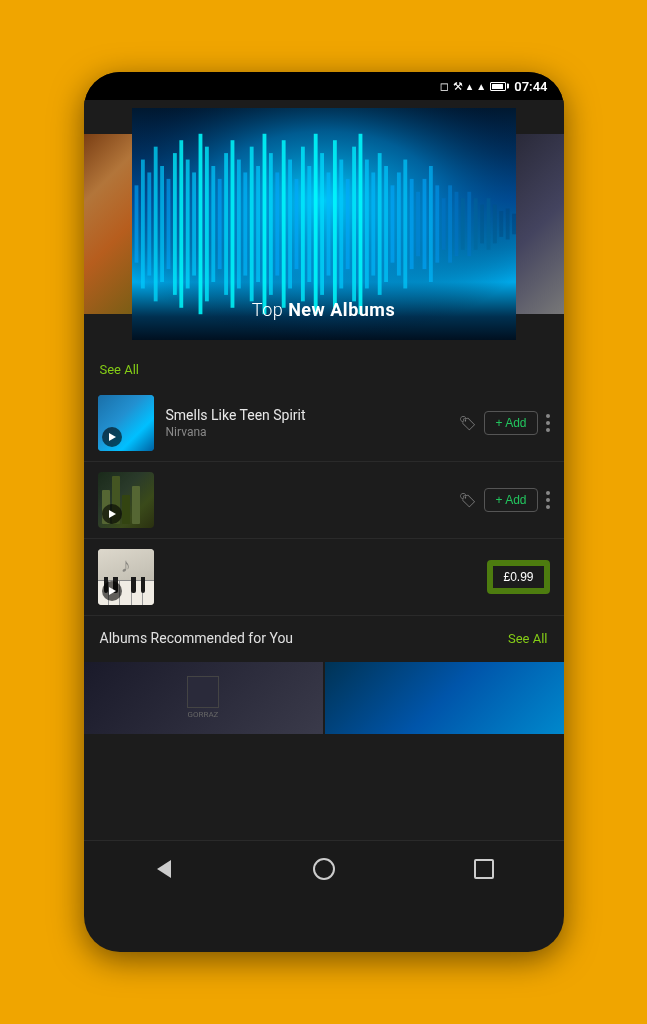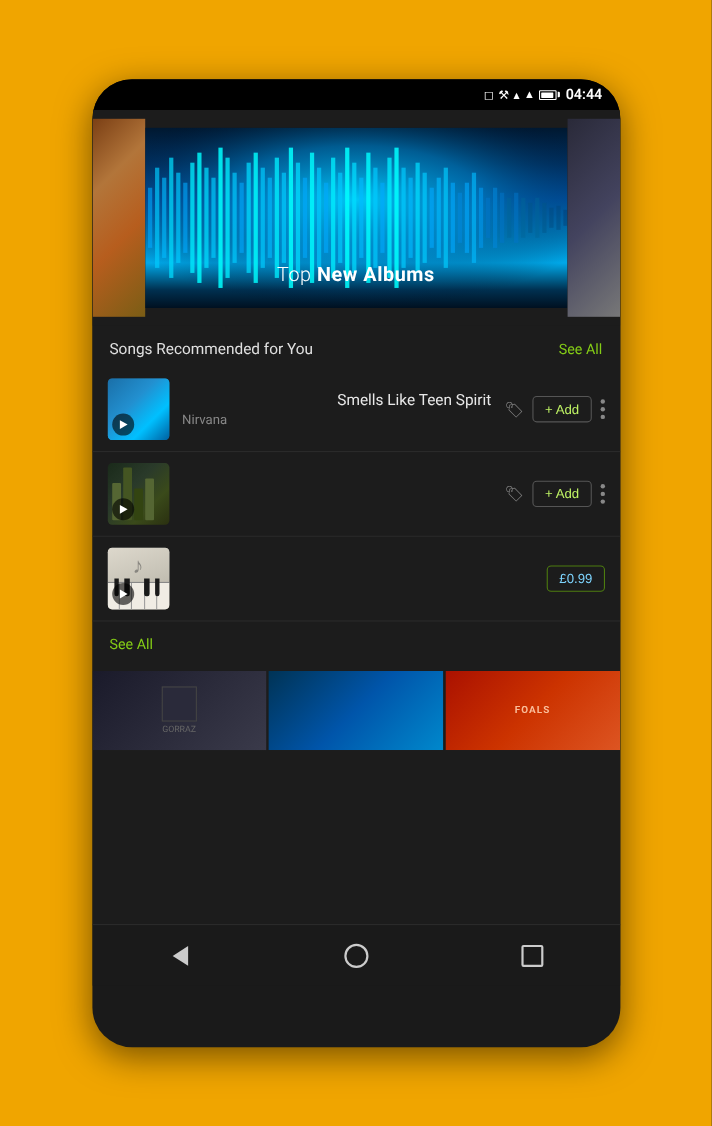--- a/index.html
+++ b/index.html
@@ -109,21 +109,21 @@
     .banner-side-left {
       background: linear-gradient(135deg, #8B4513 0%, #CD853F 30%, #D2691E 60%, #8B6914 100%);
       opacity: 0.85;
     }
     .banner-side-right {
       background: linear-gradient(135deg, #2c2c3e 0%, #4a4a6a 50%, #888 100%);
       opacity: 0.85;
     }
     .banner-main {
       flex: 1;
-      height: 164px;
+      height: 232px;
       position: relative;
       overflow: hidden;
     }
     .banner-bg {
       width: 100%;
       height: 100%;
       background: linear-gradient(180deg, #001830 0%, #003060 20%, #0050a0 40%, #0080c0 60%, #00a8e8 75%, #003050 90%, #001020 100%);
       position: relative;
     }
     
@@ -219,50 +219,49 @@
       flex: 1;
       min-width: 0;
     }
     .song-title {
       color: #e8e8e8;
       font-size: 14px;
       font-weight: 400;
       white-space: nowrap;
       overflow: hidden;
       text-overflow: ellipsis;
-      text-align: right;
     }
     .song-artist {
       color: #888;
       font-size: 12px;
       margin-top: 2px;
     }
     .song-actions {
       display: flex;
       align-items: center;
       gap: 8px;
       flex-shrink: 0;
     }
     .tag-icon {
       font-size: 14px;
       color: #888;
     }
     .add-btn {
       border: 1px solid #555;
       background: transparent;
-      color: #bef264;
+      color: #22c55e;
       font-size: 12px;
       padding: 4px 10px;
       border-radius: 4px;
       cursor: pointer;
     }
     .price-btn {
-      border: 1px solid #4d7c0f;
+      border: 6px solid #4d7c0f;
       background: transparent;
-      color: #7dd3fc;
+      color: #ffffff;
       font-size: 12px;
       padding: 4px 10px;
       border-radius: 4px;
       cursor: pointer;
     }
     .more-icon {
       color: #888;
       font-size: 18px;
       cursor: pointer;
       display: flex;
@@ -396,21 +395,21 @@
 
 <div class="phone-frame">
 
   <div class="status-bar">
     <div class="status-icons">
       <span class="icon-vib">◻</span>
       <span class="icon-alarm">⚒</span>
       <span style="font-size:11px;color:#fff;">▴</span>
       <span style="font-size:10px;color:#fff;">▲</span>
       <span class="icon-battery"></span>
-      <span class="status-time">04:44</span>
+      <span class="status-time">07:44</span>
     </div>
   </div>
 
 
   <div class="content-area">
 
     <div class="banner-container">
       <div class="banner-side banner-side-left"></div>
       <div class="banner-main">
         <div class="banner-bg">
@@ -492,21 +491,20 @@
           <div class="banner-text">
             <span>Top</span>
             <strong>New Albums</strong>
           </div>
         </div>
       </div>
       <div class="banner-side banner-side-right"></div>
     </div>
 
     <div class="section-header">
-      <span class="section-title">Songs Recommended for You</span>
       <span class="see-all-btn">See All</span>
     </div>
 
     <div class="song-item">
       <div class="song-art song-art-nirvana">
         <div class="nirvana-detail"></div>
         <div class="play-overlay"></div>
       </div>
       <div class="song-info">
         <div class="song-title">Smells Like Teen Spirit</div>
@@ -568,40 +566,36 @@
         <div class="play-overlay"></div>
       </div>
       <div class="song-info">
       </div>
       <div class="song-actions">
         <button class="price-btn">£0.99</button>
       </div>
     </div>
 
     <div class="section-header">
+      <span class="section-title">Albums Recommended for You</span>
       <span class="see-all-btn">See All</span>
     </div>
 
     <div class="albums-strip">
       <div class="album-thumb album-thumb-1">
         <div style="width:100%;height:100%;display:flex;align-items:center;justify-content:center;padding:4px;">
           <div style="color:#888;font-size:8px;text-align:center;line-height:1.3;">
             <div style="width:32px;height:32px;background:#2a2a3a;border:1px solid #444;margin:0 auto 2px;"></div>
             <span style="color:#666;">GORRAZ</span>
           </div>
         </div>
       </div>
       <div class="album-thumb album-thumb-2">
         <div style="width:100%;height:100%;background:linear-gradient(135deg,#003355 0%,#0055aa 50%,#0088cc 100%);"></div>
       </div>
-      <div class="album-thumb album-thumb-3">
-        <div style="width:100%;height:100%;background:linear-gradient(135deg,#aa1100 0%,#cc3300 50%,#dd5522 100%);display:flex;align-items:center;justify-content:center;">
-          <span style="color:#ffccaa;font-size:9px;font-weight:700;letter-spacing:1px;opacity:0.9;">FOALS</span>
-        </div>
-      </div>
     </div>
 
   </div>
 
   <div class="bottom-nav">
     <div class="nav-btn nav-back"></div>
     <div class="nav-btn nav-home"></div>
     <div class="nav-btn nav-recent"></div>
   </div>
 

